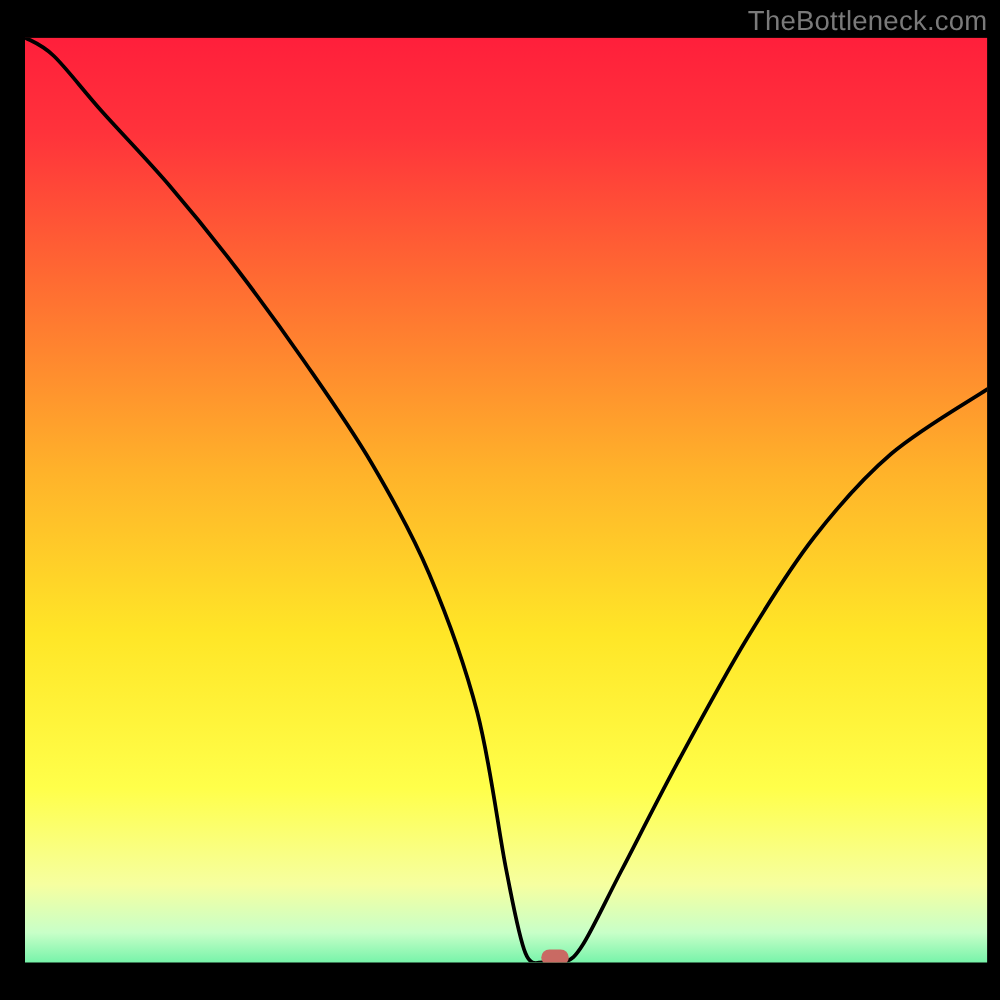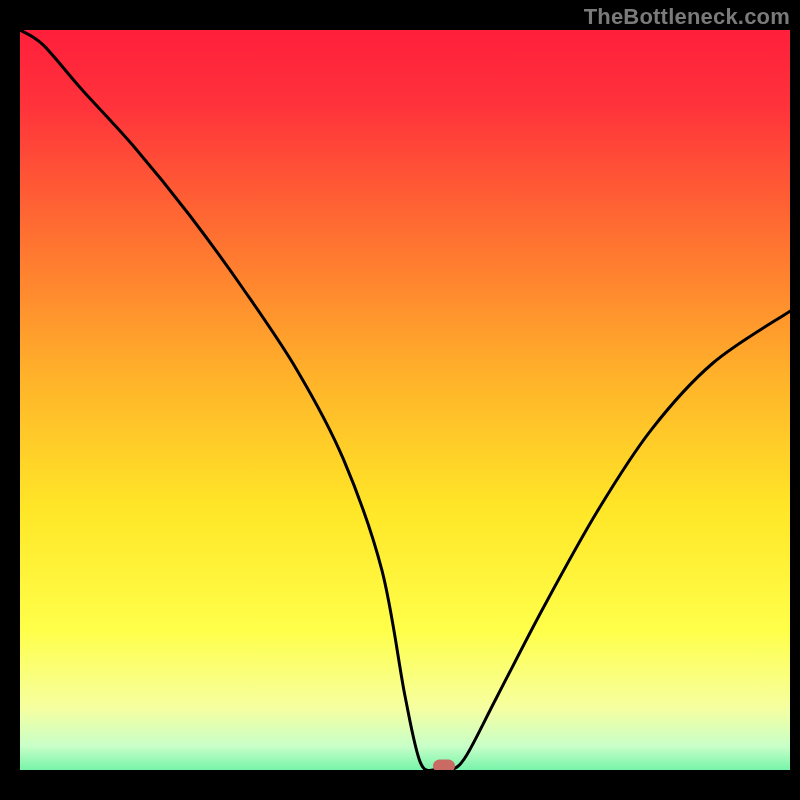--- a/index.html
+++ b/index.html
@@ -16,21 +16,21 @@
     width: 800px;
     height: 800px;
     background: #000;
   }
   .watermark {
     position: absolute;
     top: 4px;
     right: 10px;
     color: #7a7a7a;
     font-size: 22px;
-    font-weight: 700;
+    font-weight: 400;
     letter-spacing: 0.2px;
     z-index: 5;
   }
   .plot {
     position: absolute;
     
     left: 20px;
     top: 30px;
     width: 770px;
     height: 740px;

